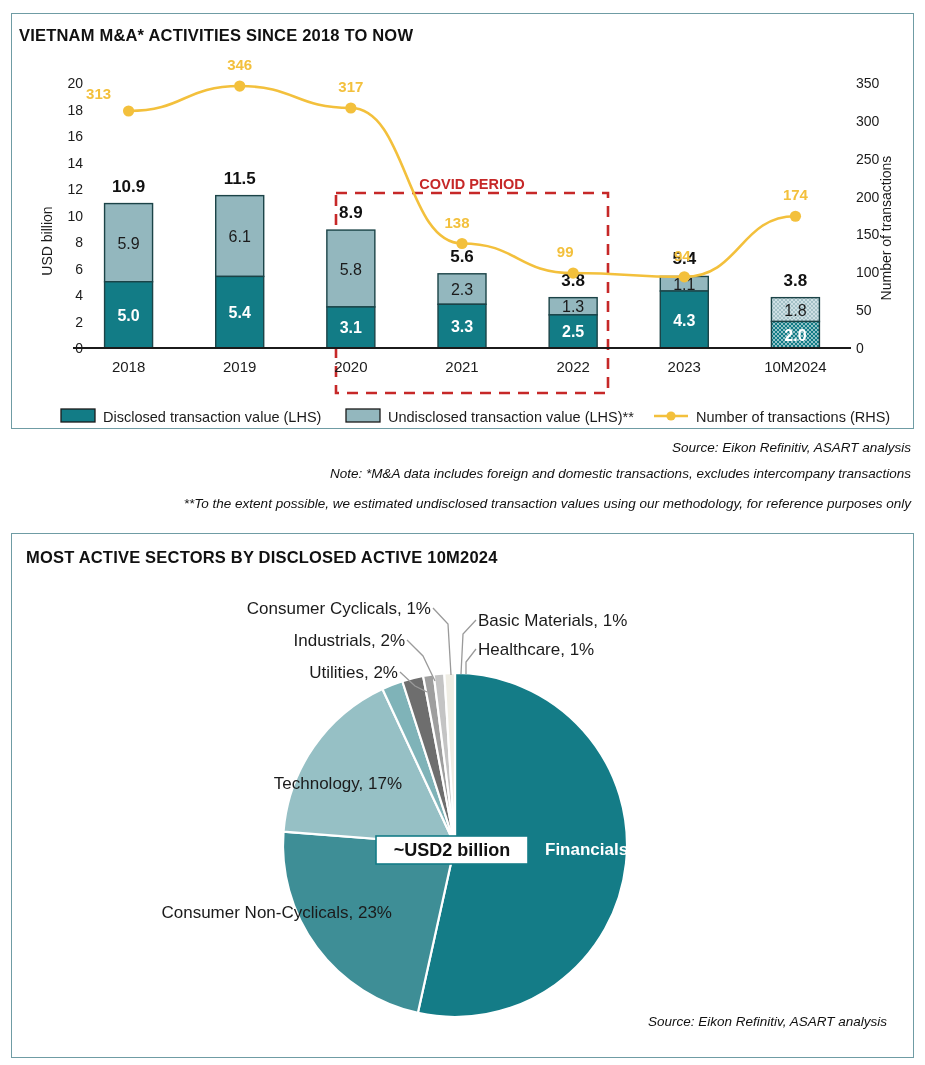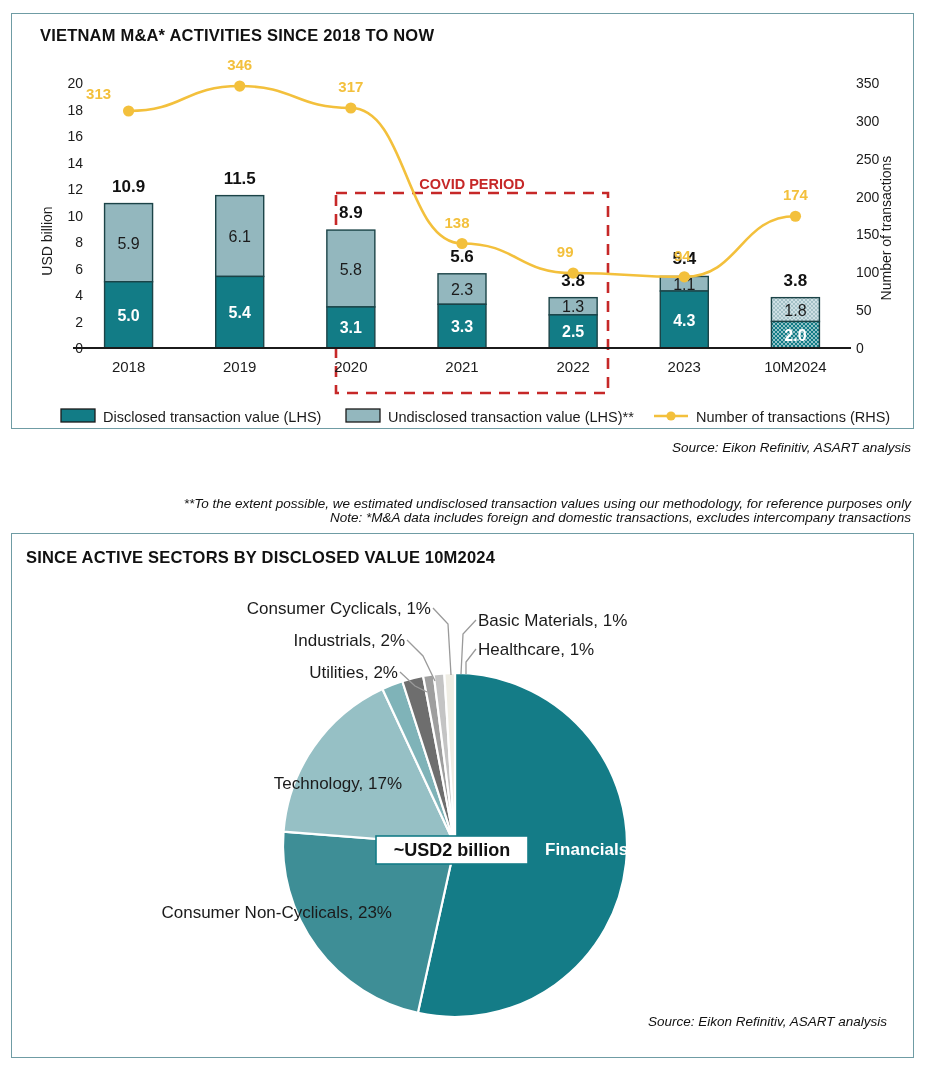--- a/index.html
+++ b/index.html
@@ -20,38 +20,38 @@
   #card-pie{ left:11px; top:533px; width:903px; height:525px; }
 
   .card-title{
     position:absolute;
     font-weight:bold;
     font-size:16.5px;
     letter-spacing:.2px;
     color:#111111;
     white-space:nowrap;
   }
-  #bar-title{ left:40px; top:26px; }
+  #bar-title{ left:19px; top:26px; }
   #pie-title{ left:26px; top:548px; }
 
   
   #barchart{ position:absolute; left:11px; top:13px; }
   #piechart{ position:absolute; left:11px; top:533px; }
 
   .note{
     position:absolute;
     right:14px;
     font-style:italic;
     font-size:13.5px;
     color:#111;
     text-align:right;
     white-space:nowrap;
   }
   #note-source{ top:440px; }
-  #note-1{ top:466px;margin-top:44px; }
+  #note-1{ top:466px; }
   #note-2{ top:496px; }
 
   svg text{ font-family:"Liberation Sans", sans-serif; }
 </style>
 </head>
 <body>
 
 <div class="card" id="card-bar"></div>
 <div class="card-title" id="bar-title">VIETNAM M&amp;A* ACTIVITIES SINCE 2018 TO NOW</div>
 
@@ -179,21 +179,21 @@
       <circle cx="660" cy="403" r="4.6" fill="#F3C03C"></circle>
       <text x="685" y="409" font-size="14.5" fill="#1b1b1b">Number of transactions (RHS)</text>
     </g>
 </svg>
 
 <div class="note" id="note-source">Source: Eikon Refinitiv, ASART analysis</div>
 <div class="note" id="note-1">Note: *M&amp;A data includes foreign and domestic transactions, excludes intercompany transactions</div>
 <div class="note" id="note-2">**To the extent possible, we estimated undisclosed transaction values using our methodology, for reference purposes only</div>
 
 <div class="card" id="card-pie"></div>
-<div class="card-title" id="pie-title">SINCE ACTIVE SECTORS BY DISCLOSED VALUE 10M2024</div>
+<div class="card-title" id="pie-title">MOST ACTIVE SECTORS BY DISCLOSED ACTIVE 10M2024</div>
 
 <svg id="piechart" width="903" height="525">
   <g id="pieslices">
       <path d="M 444 312 L 444 140 A 172 172 0 1 1 406.8449346200448 479.9389803369404 Z" fill="#147C87" stroke="#ffffff" stroke-width="2.2"></path>
       <path d="M 444 312 L 406.8449346200448 479.9389803369404 A 172 172 0 0 1 272.5197764619918 298.6383782662909 Z" fill="#3E8E96" stroke="#ffffff" stroke-width="2.2"></path>
       <path d="M 444 312 L 272.5197764619918 298.6383782662909 A 172 172 0 0 1 371.44437448532534 156.0523125975435 Z" fill="#96C0C5" stroke="#ffffff" stroke-width="2.2"></path>
       <path d="M 444 312 L 371.44437448532534 156.0523125975435 A 172 172 0 0 1 391.35815221088336 148.25374550437044 Z" fill="#7FB3B8" stroke="#ffffff" stroke-width="2.2"></path>
       <path d="M 444 312 L 391.35815221088336 148.25374550437044 A 172 172 0 0 1 412.08578634132726 142.98673730577062 Z" fill="#6E6E6E" stroke="#ffffff" stroke-width="2.2"></path>
       <path d="M 444 312 L 412.08578634132726 142.98673730577062 A 172 172 0 0 1 422.6550145505194 141.32958195351642 Z" fill="#9E9E9E" stroke="#ffffff" stroke-width="2.2"></path>
       <path d="M 444 312 L 422.6550145505194 141.32958195351642 A 172 172 0 0 1 433.30682236178524 140.33271729302177 Z" fill="#C4C4C4" stroke="#ffffff" stroke-width="2.2"></path>

